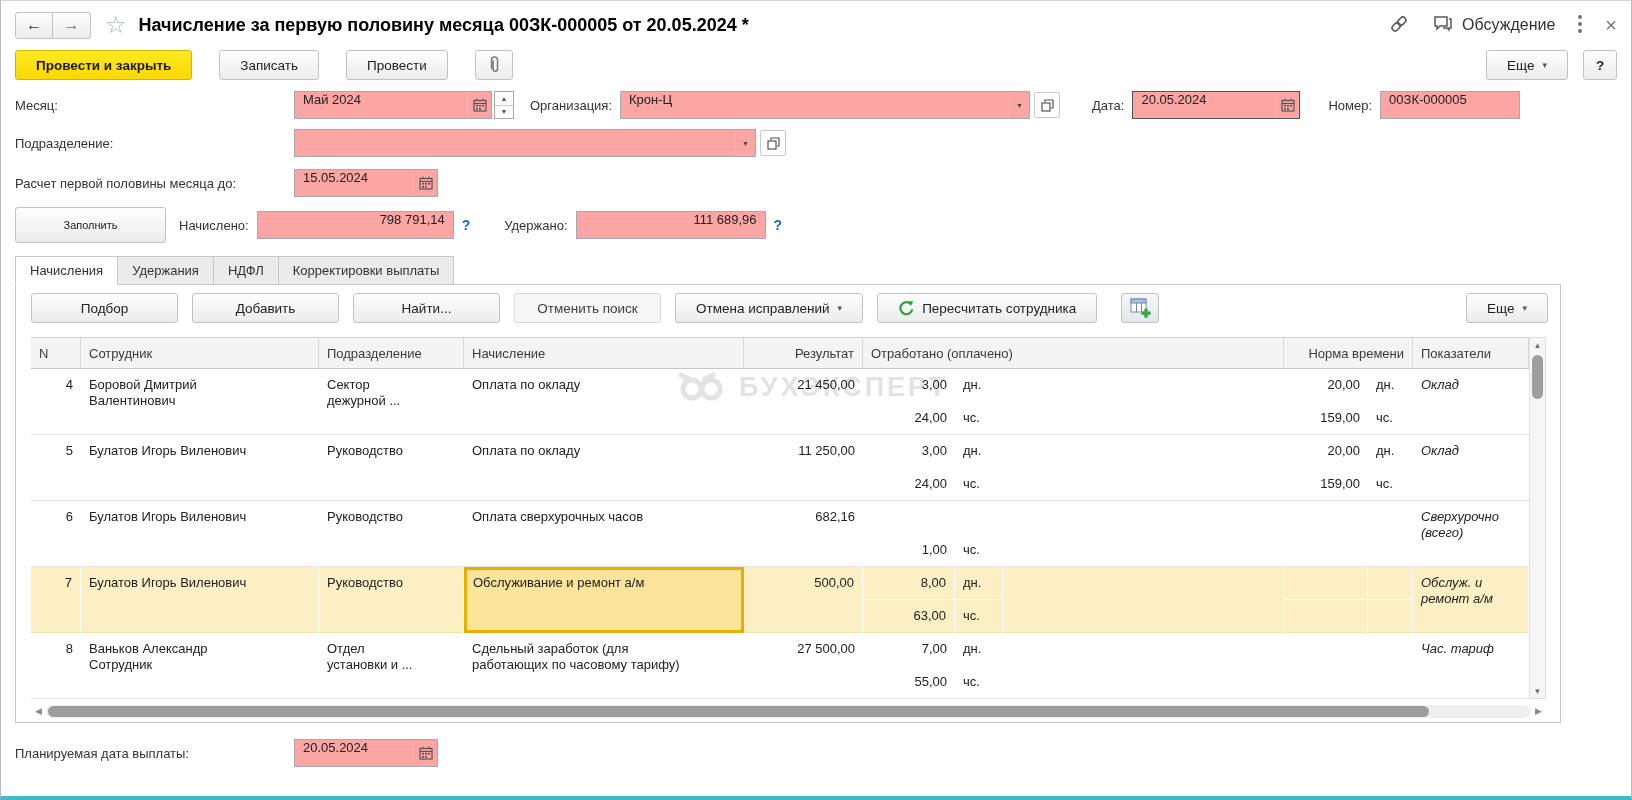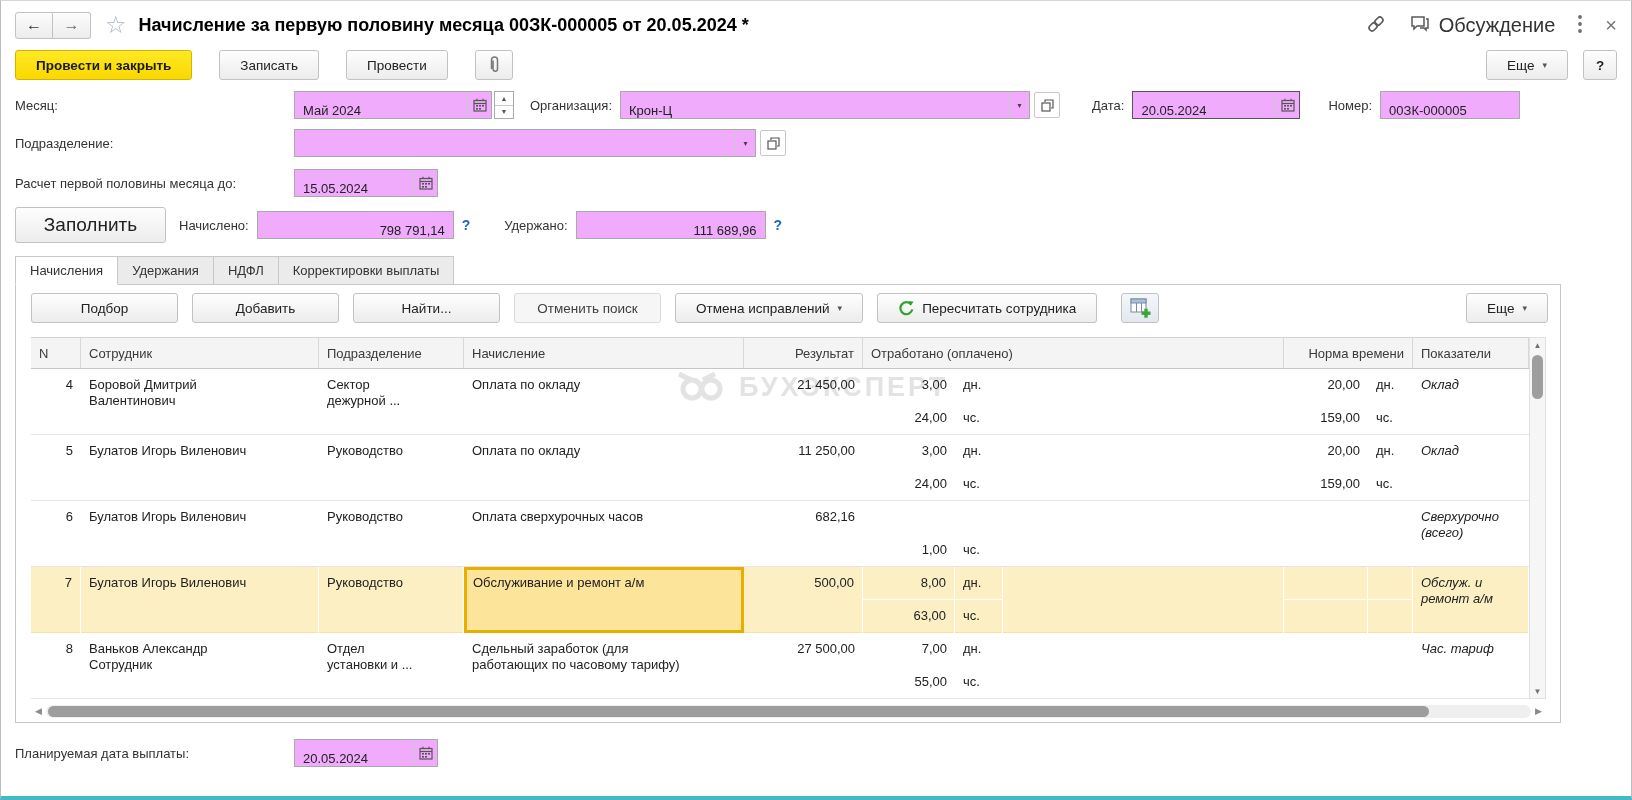--- a/index.html
+++ b/index.html
@@ -9,37 +9,37 @@
            border:1px solid #bcbcbc; border-top-color:#d6d6d6; border-bottom:4px solid #43b9c6; overflow:hidden; }
 
   
   .btn { display:inline-flex; align-items:center; justify-content:center; height:30px; padding:2px 20px;
          background:linear-gradient(#fefefe,#ececec); border:1px solid #c2c2c2; border-radius:3px;
          font-size:13.5px; color:#222; white-space:nowrap; cursor:default; }
   .btn.disabled { color:#404040; background:#f6f6f6; border-color:#d9d9d9; }
   .btn .dd { margin-left:8px; font-size:9px; color:#555; }
   .ybtn { background:linear-gradient(#ffe924,#fbd800); border:1px solid #cfb600; font-weight:700; color:#1a1a1a; }
   .lbl { color:#333; white-space:nowrap; }
-  .inputbox { display:flex; align-items:flex-end; height:28px; border:1px solid #a9a9a9; background:#f0abfc; }
+  .inputbox { display:flex; align-items:flex-start; height:28px; border:1px solid #a9a9a9; background:#fca5a5; }
   .inputbox .txt { flex:1; padding:0 8px; white-space:nowrap; overflow:hidden; }
   .seg { display:flex; align-items:center; justify-content:center; width:24px; height:100%; border-left:1px solid #c9c9c9; }
   .num { text-align:right; }
   .qmark { color:#1a66cc; font-weight:700; font-size:14px; cursor:default; }
 
   
   .hdr { position:absolute; top:8px; left:14px; right:14px; height:32px; display:flex; align-items:center; }
   .navgrp { display:flex; }
   .navbtn { width:38px; height:27px; display:flex; align-items:center; justify-content:center;
             background:linear-gradient(#fdfdfd,#ececec); border:1px solid #c2c2c2; font-size:16px; }
   .navbtn.back { border-radius:3px 0 0 3px; color:#333; }
   .navbtn.fwd  { border-radius:0 3px 3px 0; border-left:none; color:#6d6d6d; }
   .star { font-size:24px; color:#a9b4c2; margin:0 12px 0 14px; line-height:1; }
   .title { font-size:18px; font-weight:700; color:#000; white-space:nowrap; }
   .hdr-right { margin-left:auto; display:flex; align-items:center; gap:22px; }
-  .disc { display:flex; align-items:center; gap:8px; color:#333; font-size:20px; }
+  .disc { display:flex; align-items:center; gap:8px; color:#333; font-size:16px; }
   .kebab, .close-x { color:#757575; }
   .close-x { font-size:20px; line-height:1; }
 
   
   .cmdbar { position:absolute; top:47px; left:14px; right:14px; height:34px; display:flex; align-items:center; }
   .cmdbar .gap { width:27px; }
   .clipbtn { width:38px; padding:0; }
   .cmd-right { margin-left:auto; display:flex; gap:15px; }
   .helpbtn { width:34px; padding:0; font-weight:700; }
 
@@ -47,21 +47,21 @@
   .frow { position:absolute; left:14px; display:flex; align-items:center; }
   .r-month { top:90px; }  .r-dept { top:128px; } .r-calc { top:168px; }
   .spinner { width:20px; height:28px; margin-left:2px; border:1px solid #a9a9a9; display:flex; flex-direction:column; }
   .spinner span { flex:1; display:flex; align-items:center; justify-content:center; font-size:7px; color:#555; }
   .spinner span:first-child { border-bottom:1px solid #c9c9c9; }
   .openbtn { width:26px; height:26px; margin-left:4px; display:flex; align-items:center; justify-content:center;
              border:1px solid #c9c9c9; border-radius:2px; background:#fff; }
 
   
   .fillbar { position:absolute; top:206px; left:14px; display:flex; align-items:center; }
-  .fillbtn { height:36px; width:151px; font-size:19px; }
+  .fillbtn { height:36px; width:151px; font-size:11px; }
 
   
   .tabs { position:absolute; top:255px; left:14px; display:flex; align-items:flex-end; }
   .tab { height:29px; display:flex; align-items:center; padding:0 14px; background:#ebebeb;
          border:1px solid #c8c8c8; border-left:none; color:#333; }
   .tab:first-child { border-left:1px solid #c8c8c8; }
   .tab.active { background:#fff; border-bottom:1px solid #fff; position:relative; z-index:3; }
 
   
   .panel { position:absolute; top:283px; left:14px; width:1546px; height:439px;

